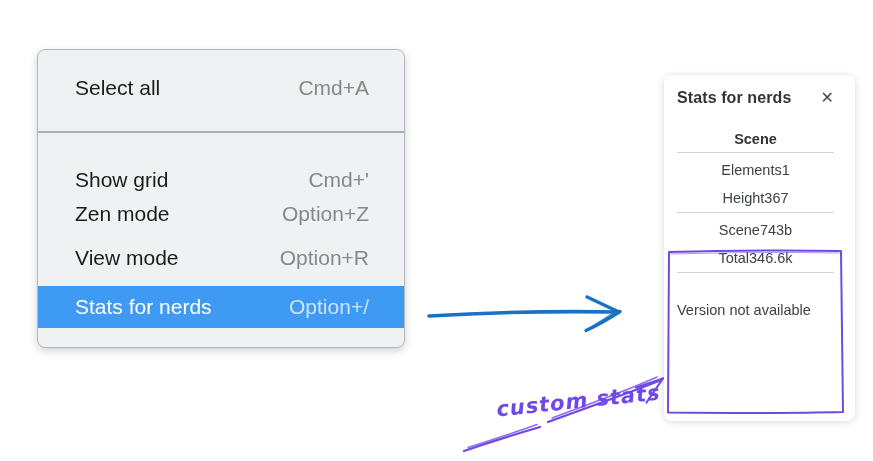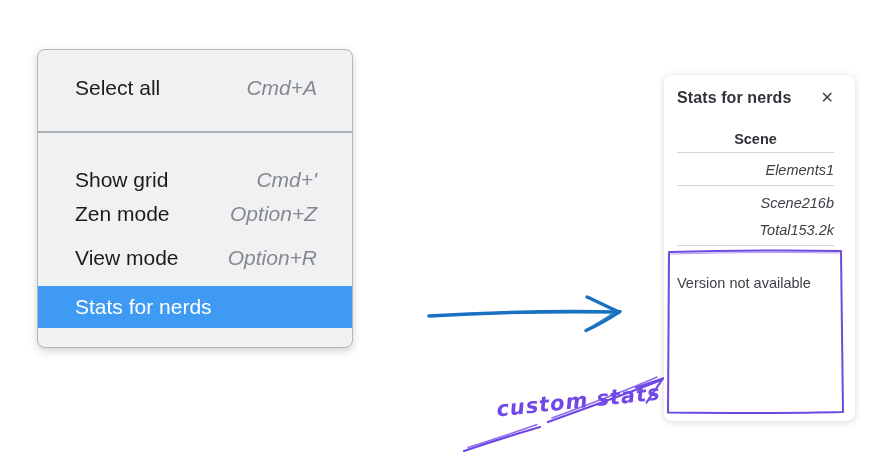--- a/index.html
+++ b/index.html
@@ -4,37 +4,37 @@
 <style>
   html,body { margin:0; padding:0; }
   body {
     width:873px; height:461px; position:relative; overflow:hidden;
     background:#ffffff;
     font-family:"Liberation Sans", sans-serif;
   }
 
   
   .menu {
-    position:absolute; left:37px; top:49px; width:316px; height:299px;
+    position:absolute; left:37px; top:49px; width:368px; height:299px;
     background:#f0f1f2;
     border:1px solid #b3b7bb;
     border-radius:8px;
     box-shadow:0 3px 9px rgba(0,0,0,0.18);
     box-sizing:border-box;
     font-size:21px;
     padding-left:40px;
   }
   .menu-item {
     position:absolute; left:0; right:0; height:44px;
     display:flex; justify-content:space-between; align-items:center;
     padding:0 35px 0 37px;
     color:#1c1c1e;
     cursor:default;
   }
-  .menu-item .shortcut { color:#85888c;font-style:italic; }
+  .menu-item .shortcut { color:#85888c; }
   .mi-0 { top:16px; }
   .menu-divider {
     position:absolute; left:0; right:0; top:81px; height:2px;
     background:#a9aeb4;
   }
   .mi-1 { top:98px;align-items:flex-end; }
   .mi-2 { top:142px; }
   .mi-3 { top:186px; }
   .mi-4 { top:236px; height:42px; background:#3e9af2; color:#ffffff; }
   .mi-4 .shortcut { color:#cde3fa; }
@@ -59,21 +59,21 @@
   }
   .section h3 {
     margin:12px 0 5px; text-align:center;
     font-size:14.5px; font-weight:bold; color:#30343a;
   }
   .section.first h3 { margin-top:22px; }
   .section hr {
     border:none; border-top:1px solid #d2d6db; margin:0 0 4px 0;
   }
   .stat-row {
-    display:flex; justify-content:flex-end; line-height:27.5px;font-style:italic;
+    display:flex; justify-content:center; line-height:27.5px;
   }
   .version-note { line-height:27px;margin-top:24px; }
 
   
   svg.overlay {
     position:absolute; left:0; top:0; width:873px; height:461px;
     pointer-events:none; z-index:6;
   }
   .custom-stats-text {
     position:absolute; left:496px; top:389px; z-index:7;
@@ -106,49 +106,54 @@
     <span class="shortcut">Option+Z</span>
   </div>
 
   <div class="menu-item mi-3">
     <span>View mode</span>
     <span class="shortcut">Option+R</span>
   </div>
 
   <div class="menu-item mi-4">
     <span>Stats for nerds</span>
+    <span class="shortcut">Option+/</span>
   </div>
 
 </div>
 
 <div class="panel">
 
   <div class="panel-header">
     <span class="panel-title">Stats for nerds</span>
     <span class="close-btn">✕</span>
   </div>
 
   <div class="section first">
     <h3>Scene</h3>
     <hr>
     <div class="stat-row">
       <span>Elements</span>
       <span>1</span>
     </div>
+    <div class="stat-row">
+      <span>Height</span>
+      <span>367</span>
+    </div>
   </div>
 
   <div class="section">
     <hr>
     <div class="stat-row">
       <span>Scene</span>
-      <span>216b</span>
+      <span>743b</span>
     </div>
     <div class="stat-row">
       <span>Total</span>
-      <span>153.2k</span>
+      <span>346.6k</span>
     </div>
   </div>
 
   <div class="section">
     <hr>
     <div class="version-note">Version not available</div>
   </div>
 
 </div>
 

